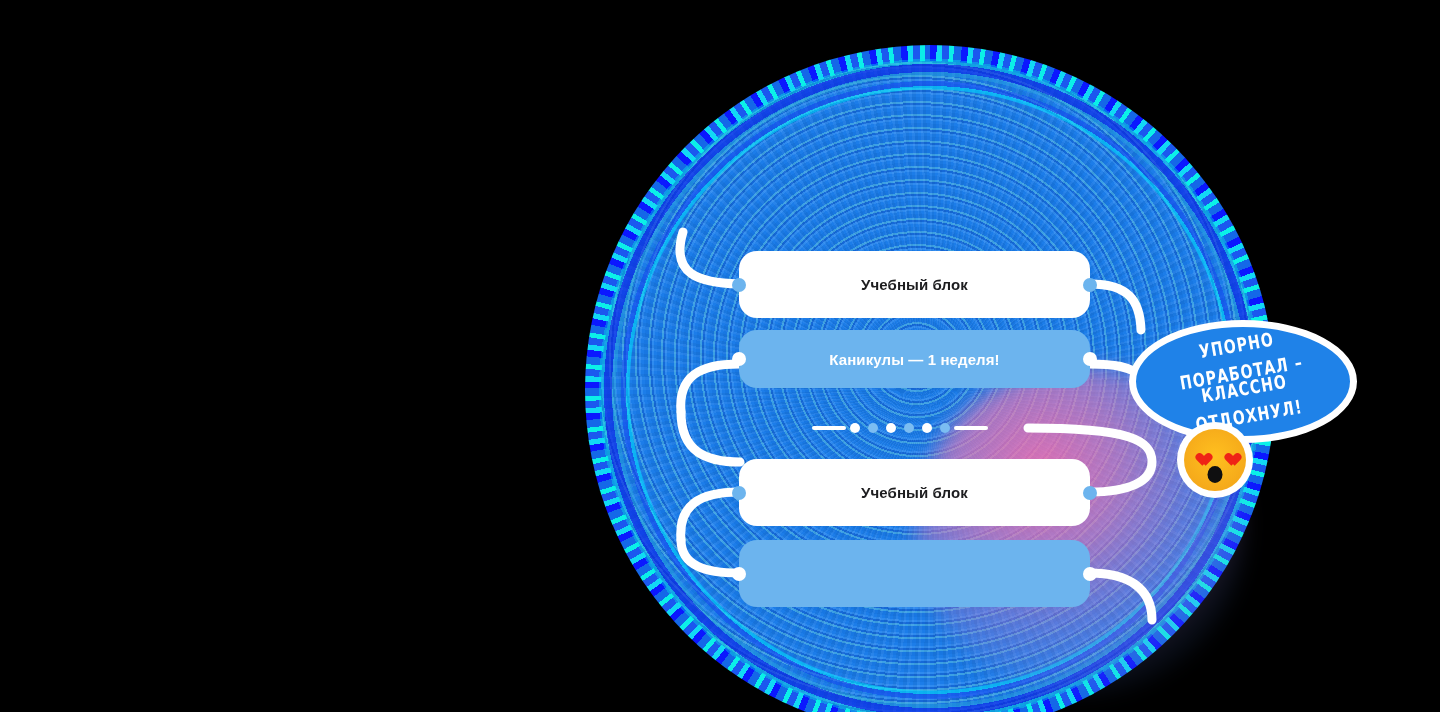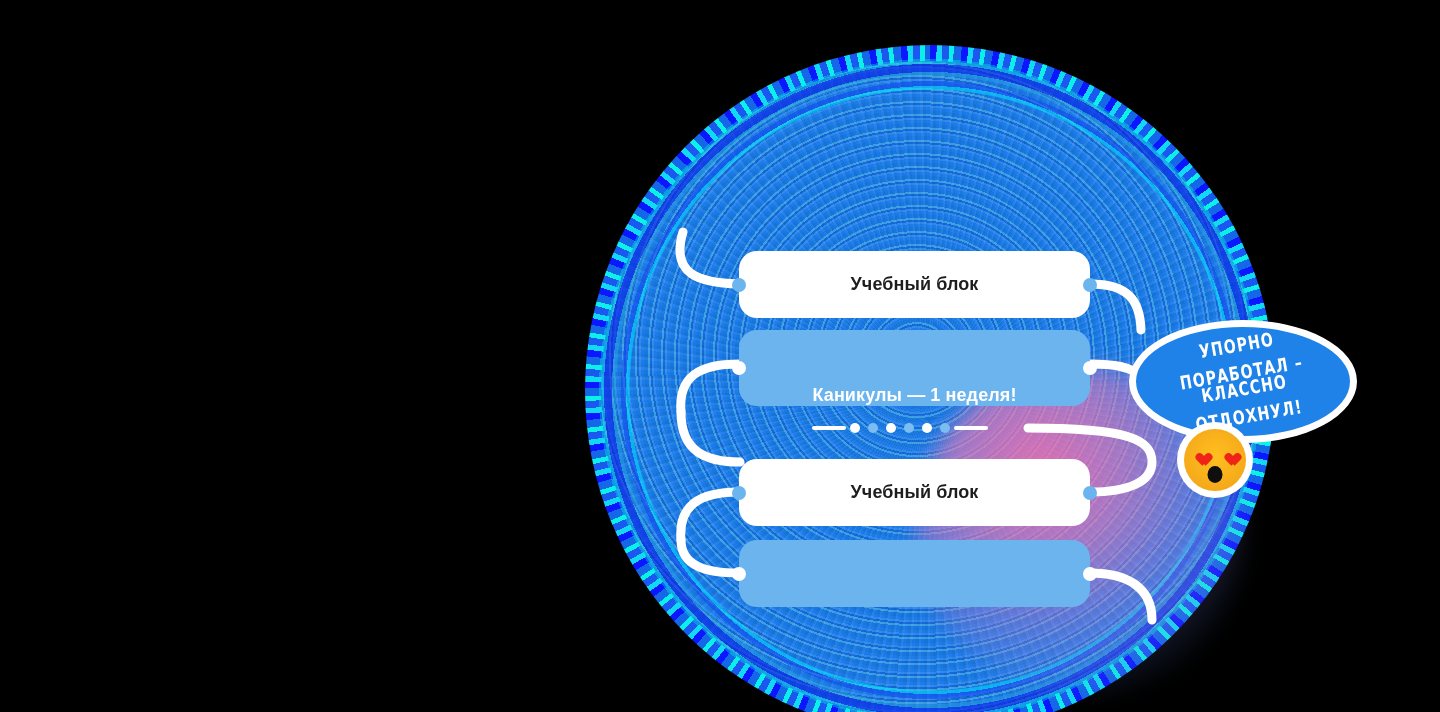--- a/index.html
+++ b/index.html
@@ -115,21 +115,21 @@
   
   .block {
     position: absolute;
     display: flex;
     align-items: center;
     justify-content: center;
     border-radius: 18px;
     box-sizing: border-box;
   }
   .block .block-label {
-    font-size: 18px;
+    font-size: 15px;
     font-weight: bold;
     letter-spacing: 0.1px;
     white-space: nowrap;
   }
   .block-white { background: #ffffff; }
   .block-white .block-label { color: #1d1d1f; }
   .block-blue { background: #6cb4ee; }
   .block-blue .block-label { color: #ffffff; }
 
   
@@ -301,21 +301,21 @@
       <path d="M 740 462 C 790 462 800 428 830 428" stroke-width="0"></path>
     </g>
   </svg>
 
   <div class="block block-white" style="left:739px; top:251px; width:351px; height:67px;">
     <span class="nub nub-l nub-on-white"></span>
     <span class="block-label">Учебный блок</span>
     <span class="nub nub-r nub-on-white"></span>
   </div>
 
-  <div class="block block-blue" style="left:739px; top:330px; width:351px; height:76px;align-items:flex-end;">
+  <div class="block block-blue" style="left:739px; top:330px; width:351px; height:58px;">
     <span class="nub nub-l nub-on-blue"></span>
     <span class="block-label">Каникулы — 1 неделя!</span>
     <span class="nub nub-r nub-on-blue"></span>
   </div>
 
   <div class="divider">
     <span class="dash"></span>
     <span class="dot w"></span>
     <span class="dot b"></span>
     <span class="dot w"></span>

